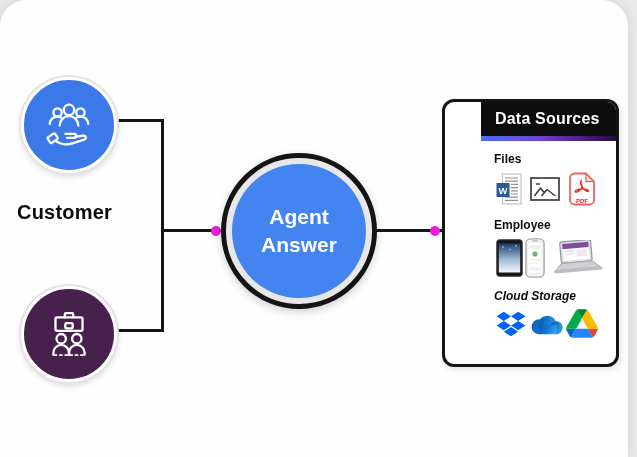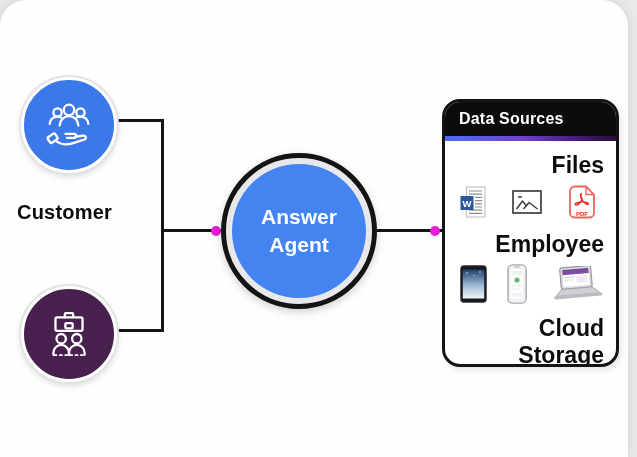--- a/index.html
+++ b/index.html
@@ -38,34 +38,35 @@
     width:134px;height:134px;border-radius:50%;
     display:flex;flex-direction:column;align-items:center;justify-content:center;
     color:#ffffff;font-size:21px;font-weight:700;line-height:1.35;text-align:center;
   }
   
   .line{position:absolute;background:#151515;}
   .dot{position:absolute;width:10px;height:10px;border-radius:50%;}
   
   .panel{
     position:absolute;left:442px;top:99px;width:177px;height:268px;
-    background:#ffffff;border:3px solid #141414;border-radius:18px;
+    background:#ffffff;border:3px solid #141414;border-radius:12px;
     overflow:hidden;box-sizing:border-box;
     box-shadow:2px 3px 6px rgba(0,0,0,.10);
+    padding-left:36px;
   }
   .panel-header{
     color:#ffffff;font-size:16px;font-weight:700;
     padding:8px 10px 8px 14px;letter-spacing:.2px;
   }
   .panel-gradbar{
     height:5px;
     background:linear-gradient(90deg,#4f6cf6 0%,#6d43cf 45%,#47197a 78%,#2a0e35 100%);
   }
   .panel-body{padding:6px 12px 0 13px;}
-  .section-label{font-size:23px;font-weight:700;color:#0d0d0d;margin:5px 0 6px;text-align:right;}
+  .section-label{font-size:12px;font-weight:700;color:#0d0d0d;margin:5px 0 6px;}
   .icon-row{display:flex;align-items:center;justify-content:space-between;padding:0 8px 0 2px;}
   .icon-row.devices{padding-right:0;}
   svg{display:block;}
 </style>
 </head>
 <body>
 
 <div class="stage" style="background: rgb(233, 233, 233);">
   <div class="card" style="background: rgb(254, 254, 254);"></div>
 
@@ -104,22 +105,22 @@
         <circle cx="32.5" cy="29.5" r="4.5"></circle>
         <path d="M10 45 v-2 a7.5 7.5 0 0 1 15 0 v2"></path>
         <path d="M25 45 v-2 a7.5 7.5 0 0 1 15 0 v2"></path>
         <path d="M11 45.3 h13 M26 45.3 h13" stroke-dasharray="2 3.2" stroke-width="1.8"></path>
       </svg>
     </span>
   </div>
 
   <div class="agent-outer">
     <div class="agent-inner" style="background: rgb(67, 132, 240);">
+      <span>Agent</span>
       <span>Answer</span>
-      <span>Agent</span>
     </div>
   </div>
 
   <div class="panel">
     <div class="panel-header" style="background: rgb(12, 12, 12);">Data Sources</div>
     <div class="panel-gradbar"></div>
     <div class="panel-body">
 
       <div class="section-label">Files</div>
       <div class="icon-row">
@@ -196,21 +197,21 @@
               <rect x="19" y="10" width="10" height="1.4" fill="#d9d9e2"></rect>
               <rect x="19" y="13" width="9" height="1.4" fill="#e4e4ec"></rect>
               <rect x="31" y="10" width="10.5" height="7" fill="#efe7f5"></rect>
               <path d="M9 29 L15 22.3 H46 L53.5 29 Z" fill="#cfcfd6" stroke="#9b9ba3" stroke-width="0.8"></path>
               <rect x="7" y="28.6" width="48.5" height="3.2" rx="1.6" fill="#bcbcc4"></rect>
             </g>
           </svg>
         </span>
       </div>
 
-      <div class="section-label" style="margin-top:11px;">Cloud Storage</div>
+      <div class="section-label" style="margin-top:11px;font-style:italic;">Cloud Storage</div>
       <div class="icon-row">
         <span>
           <svg width="30" height="28" viewBox="0 0 528 512">
             <path fill="#0062ff" d="M264.4 116.3l-132 84.3 132 84.3-132 84.3L0 284.1l132.3-84.3L0 116.3 132.3 32l132.1 84.3zM131.6 395.7l132-84.3 132 84.3-132 84.3-132-84.3zm132.8-111.6l132-84.3-132-83.6L395.7 32 528 116.3l-132.3 84.3L528 284.8l-132.3 84.3-131.3-85z"></path>
           </svg>
         </span>
         <span>
           <svg width="40" height="26" viewBox="0 0 42 28">
             <defs>
               <linearGradient id="odg" x1="0" y1="0" x2="1" y2="0.3">

